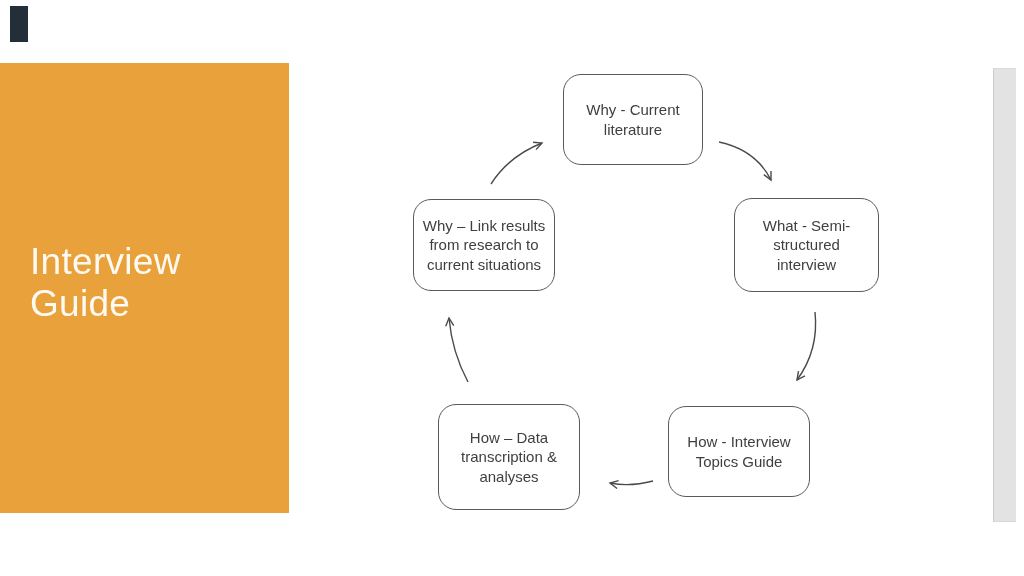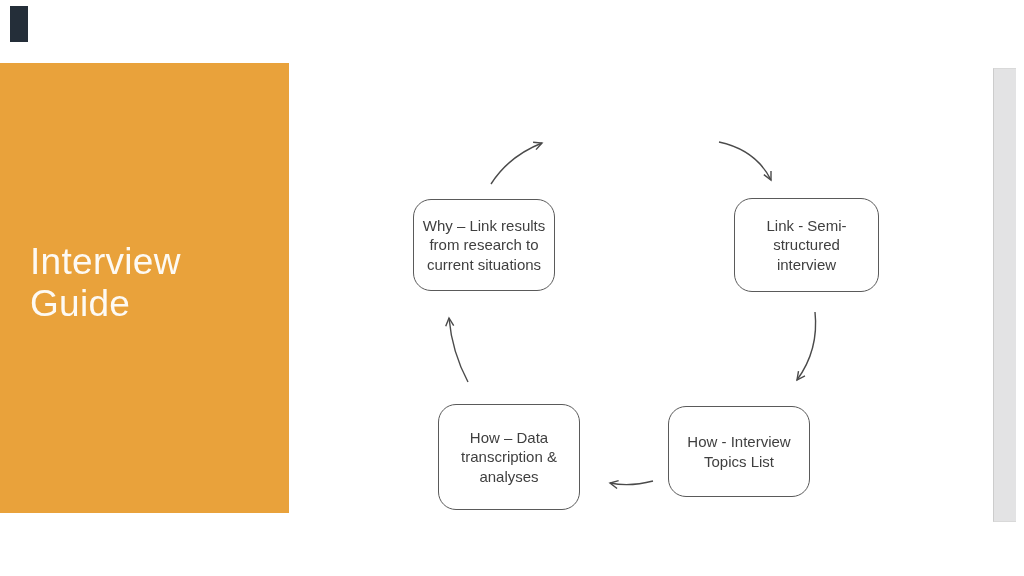--- a/index.html
+++ b/index.html
@@ -81,27 +81,29 @@
 <body>
 
 <div class="slide">
 
   <div class="corner-mark"></div>
 
   <div class="panel"></div>
   <div class="panel-title">Interview
 Guide</div>
 
+  <div class="node" id="node-top">Why - Current
+literature</div>
 
-  <div class="node" id="node-right">Link - Semi-
+  <div class="node" id="node-right">What - Semi-
 structured
 interview</div>
 
   <div class="node" id="node-bottom-right">How - Interview
-Topics List</div>
+Topics Guide</div>
 
   <div class="node" id="node-bottom-left">How – Data
 transcription &amp;
 analyses</div>
 
   <div class="node" id="node-left">Why – Link results
 from research to
 current situations</div>
 
   <svg class="arrows" viewBox="0 0 1024 576" xmlns="http://www.w3.org/2000/svg">

